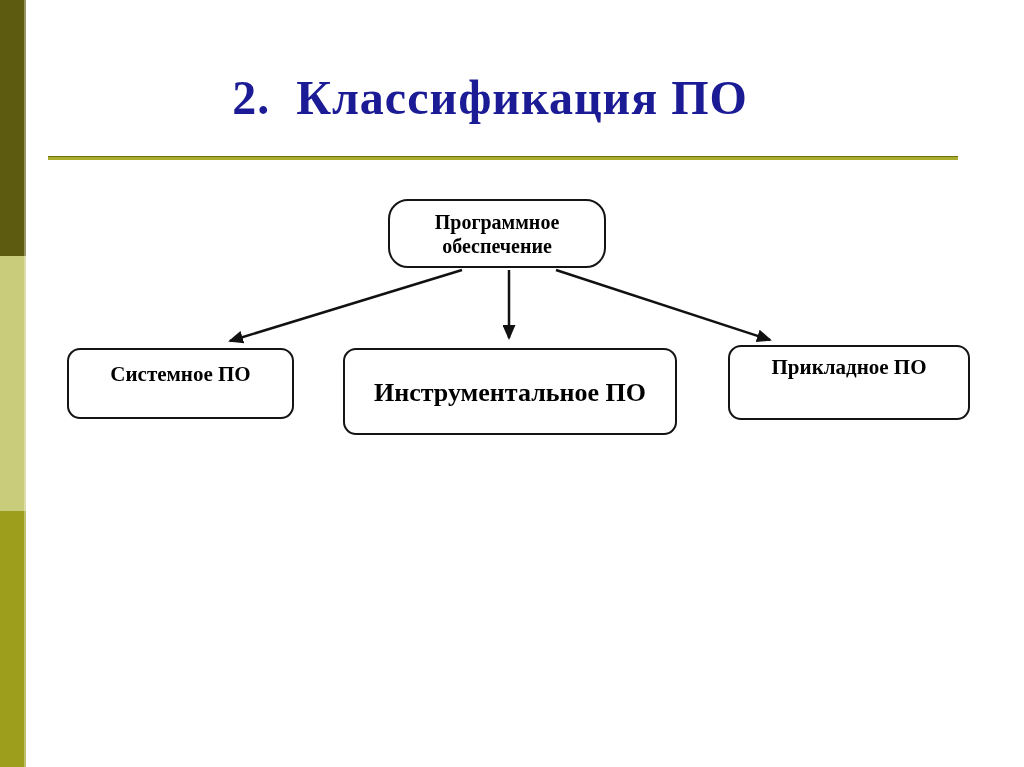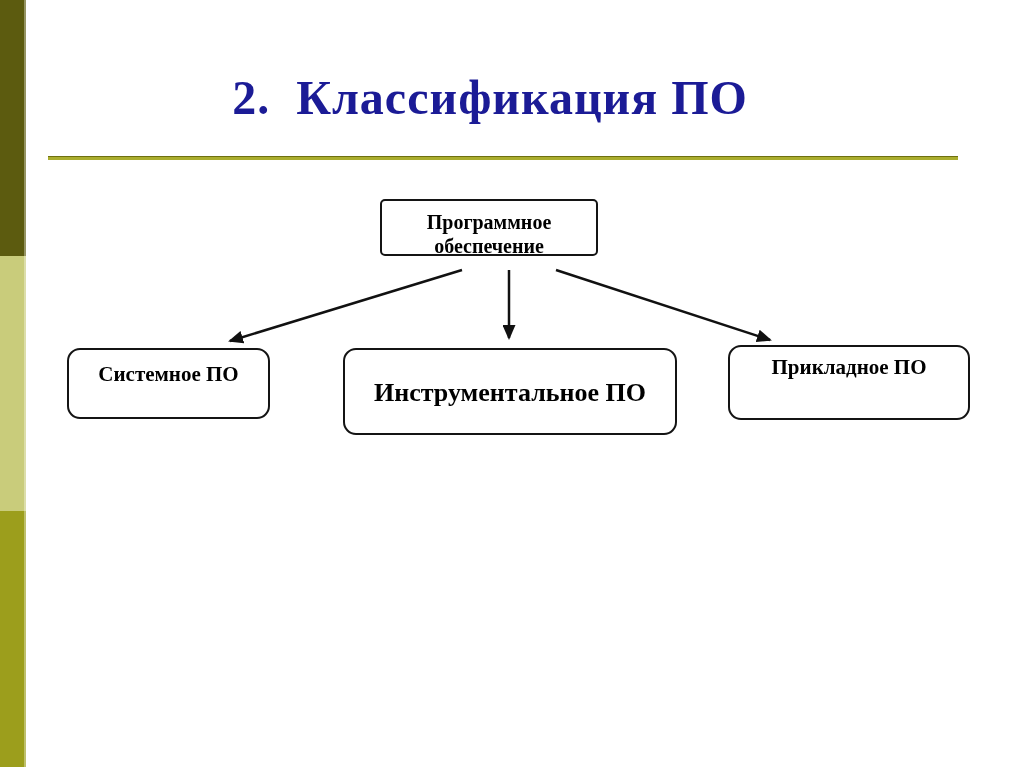--- a/index.html
+++ b/index.html
@@ -48,26 +48,26 @@
     box-sizing: border-box;
     background: #ffffff;
     border: 2.5px solid #141414;
     border-radius: 13px;
     color: #000000;
     font-weight: bold;
     text-align: center;
     font-family: "Liberation Serif", serif;
   }
   .node-root {
-    left: 380px; top: 199px; width: 218px; height: 57px;
+    left: 388px; top: 199px; width: 218px; height: 69px;
     font-size: 20px; line-height: 24px;
     padding: 9px 14px 0 14px;
-    border-radius: 5px;
+    border-radius: 20px;
   }
-  .node-a { left: 67px;  top: 348px; width: 203px; height: 71px; font-size: 21px; padding-top: 12px; }
+  .node-a { left: 67px;  top: 348px; width: 227px; height: 71px; font-size: 21px; padding-top: 12px; }
   .node-b { left: 343px; top: 348px; width: 334px; height: 87px; font-size: 26px; padding-top: 28px; }
   .node-c { left: 728px; top: 345px; width: 242px; height: 75px; font-size: 21px; padding-top: 8px; }
 
   .arrows { position: absolute; left: 0; top: 0; width: 1024px; height: 767px; }
 </style>
 </head>
 <body>
 
 <div class="slide">
 

